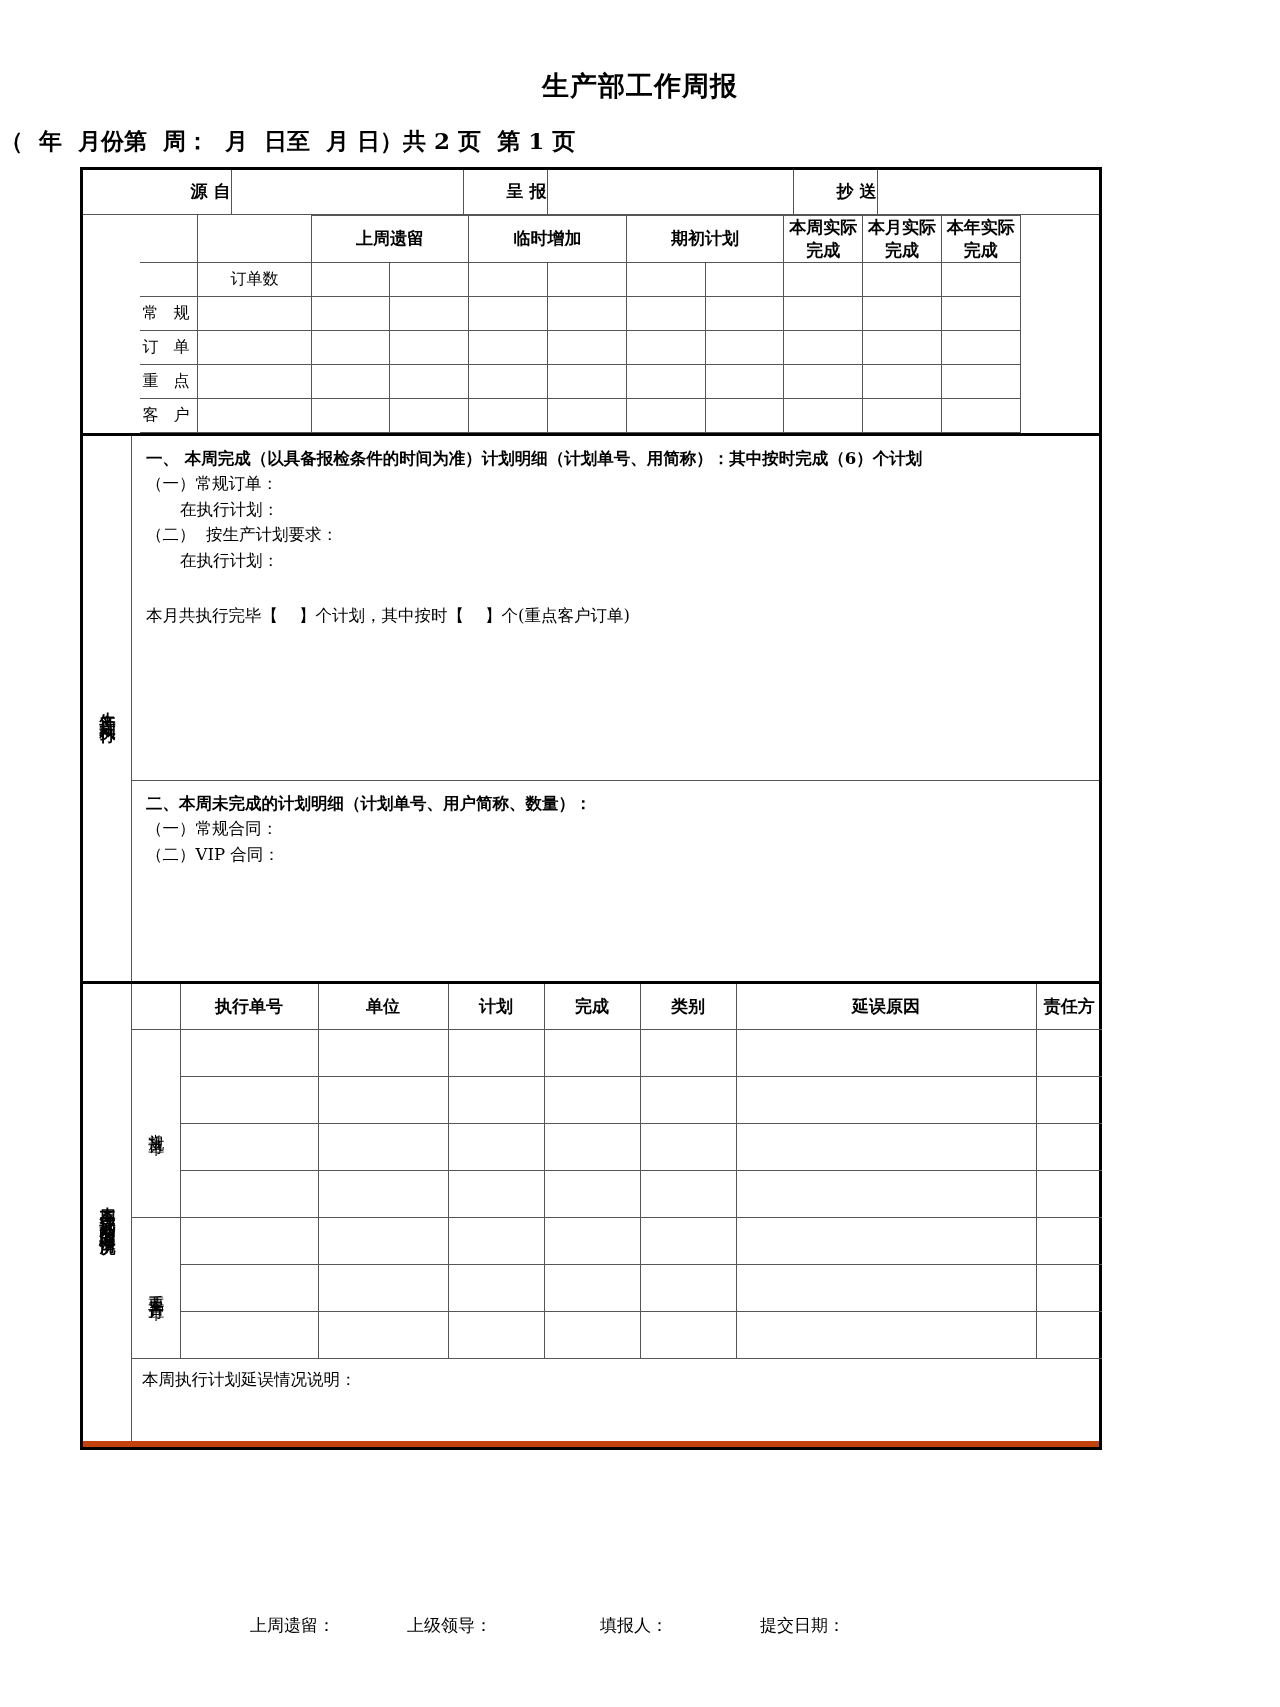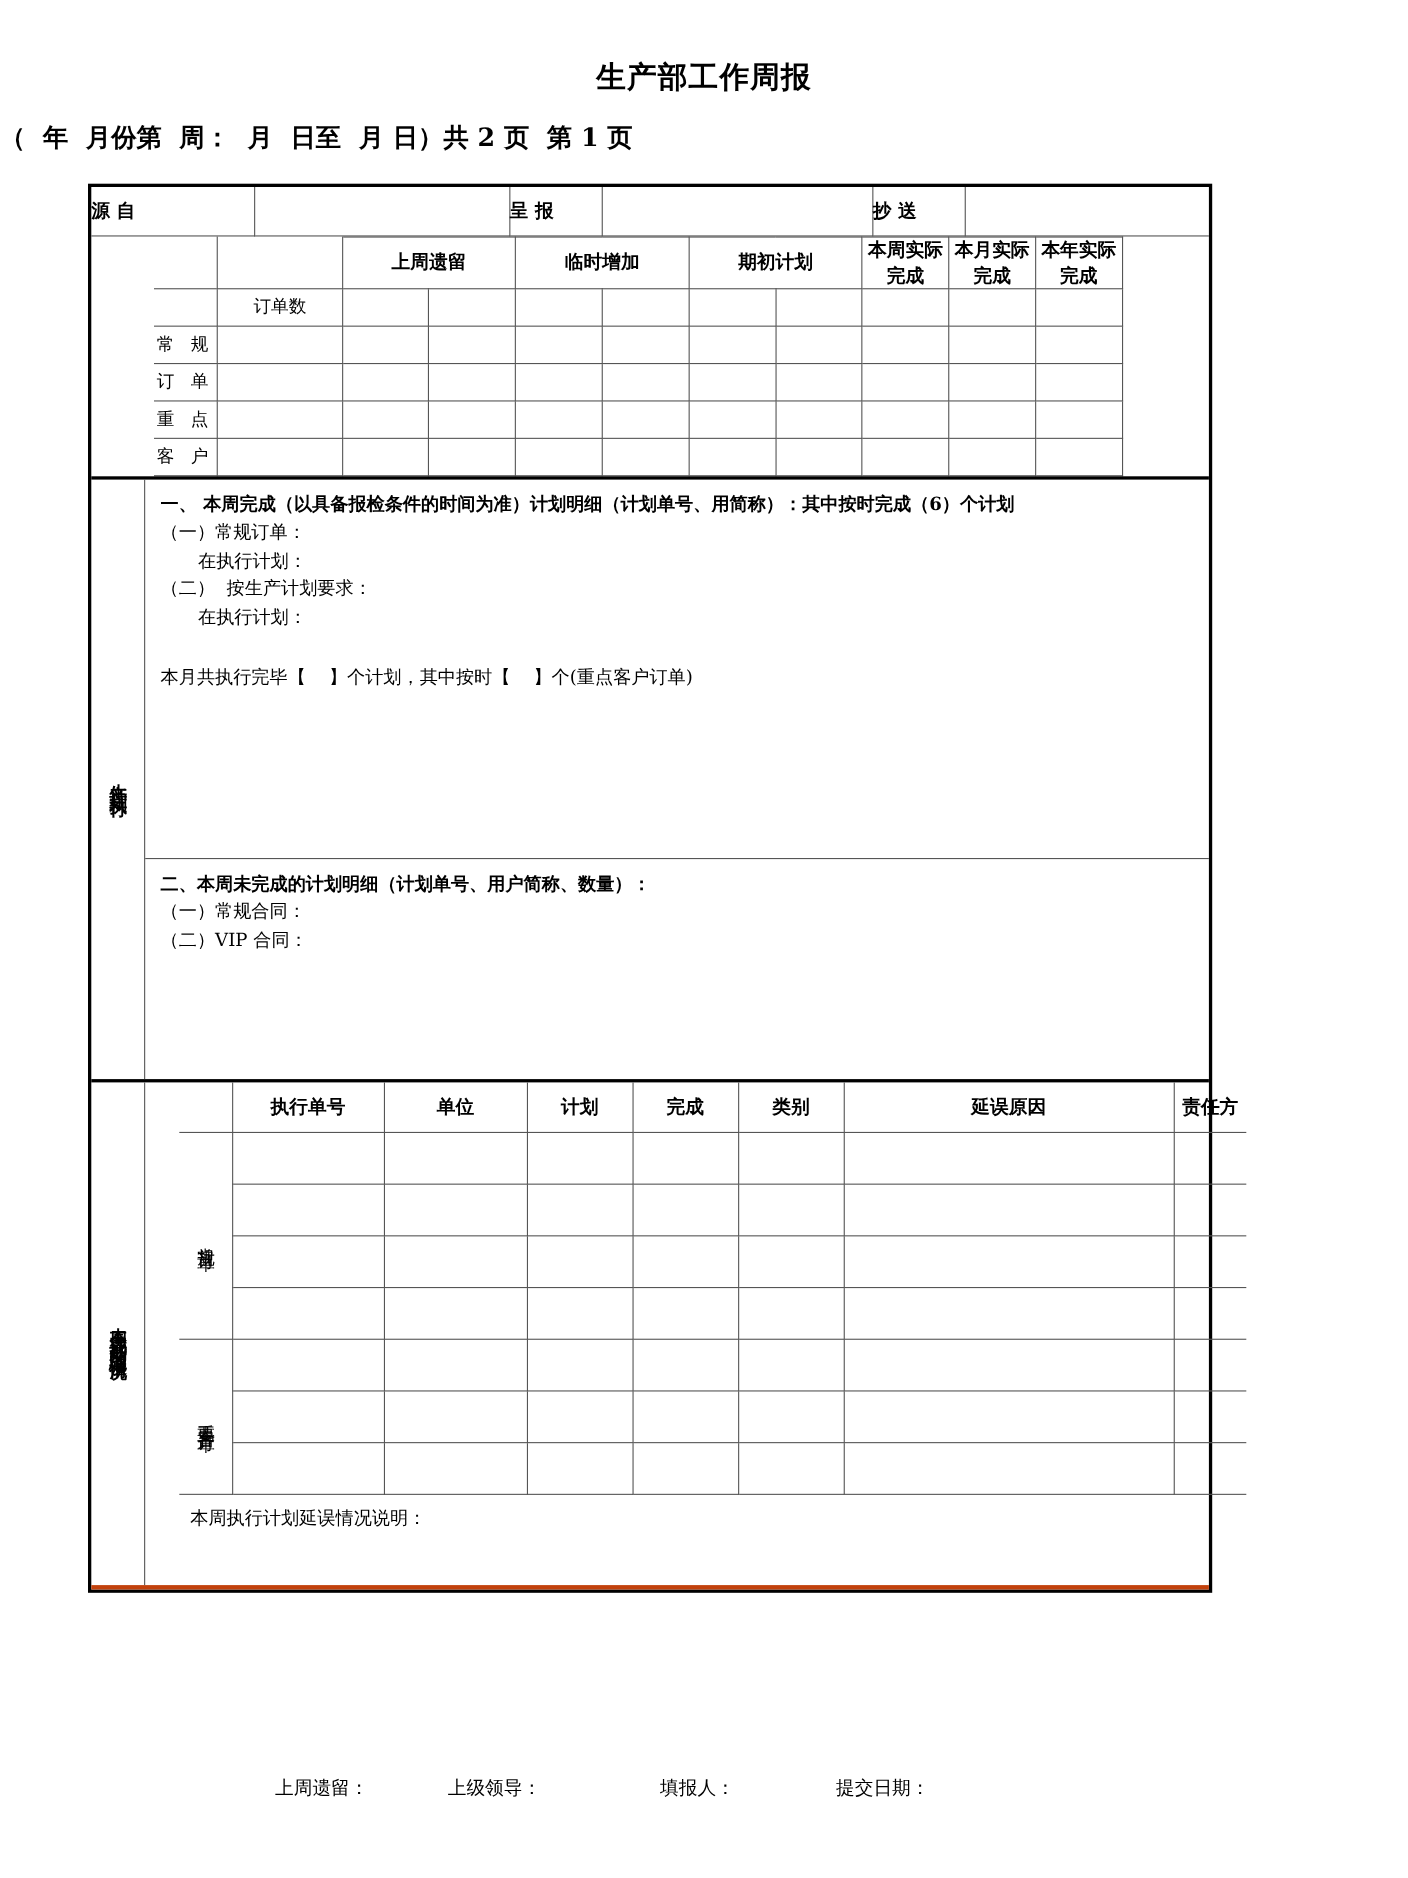--- a/index.html
+++ b/index.html
@@ -22,21 +22,21 @@
     box-sizing: border-box;
   }
 
   
   .doc-title {
     text-align: center;
     font-size: 27px;
     font-weight: bold;
     letter-spacing: 1px;
     margin: 0;
-    padding-top: 52px;
+    padding-top: 68px;
     font-family: "DejaVu Sans", "Liberation Sans", sans-serif;
   }
   .doc-subtitle {
     text-align: left;
     font-size: 23px;
     font-weight: bold;
     margin: 0;
     padding-top: 22px;
     font-family: "DejaVu Serif", "Liberation Serif", serif;
     white-space: pre;
@@ -63,21 +63,21 @@
     font-weight: normal;
     vertical-align: middle;
     box-sizing: border-box;
   }
 
   
   .src-table td {
     height: 44px;
     font-size: 17px;
     font-weight: bold;
-    text-align: left;
+    text-align: right;
     font-family: "DejaVu Serif", "Liberation Serif", serif;
   }
   .src-table tr td:first-child { border-left: none; }
   .src-table tr td:last-child { border-right: none; }
   .src-table tr:first-child td { border-top: none; }
 
   
   .orders-table td {
     height: 34px;
     font-size: 16px;
@@ -140,21 +140,21 @@
     font-size: 16.5px;
     line-height: 1.55;
     white-space: pre;
   }
   .ln.bold { font-weight: bold; }
   .ln.ind1 { padding-left: 0px; }
   .ln.ind2 { padding-left: 34px; }
   .ln.gap { margin-top: 30px; }
 
   
-  .delay-sec { border-bottom: 4px solid #c2410c; gap: 31px; }
+  .delay-sec { border-bottom: 6px solid #c2410c; }
   .delay-table td {
     font-size: 16px;
     text-align: center;
     font-family: "DejaVu Serif", "Liberation Serif", serif;
   }
   .delay-table td.hdr {
     font-weight: bold;
     font-size: 17px;
     height: 46px;
   }

